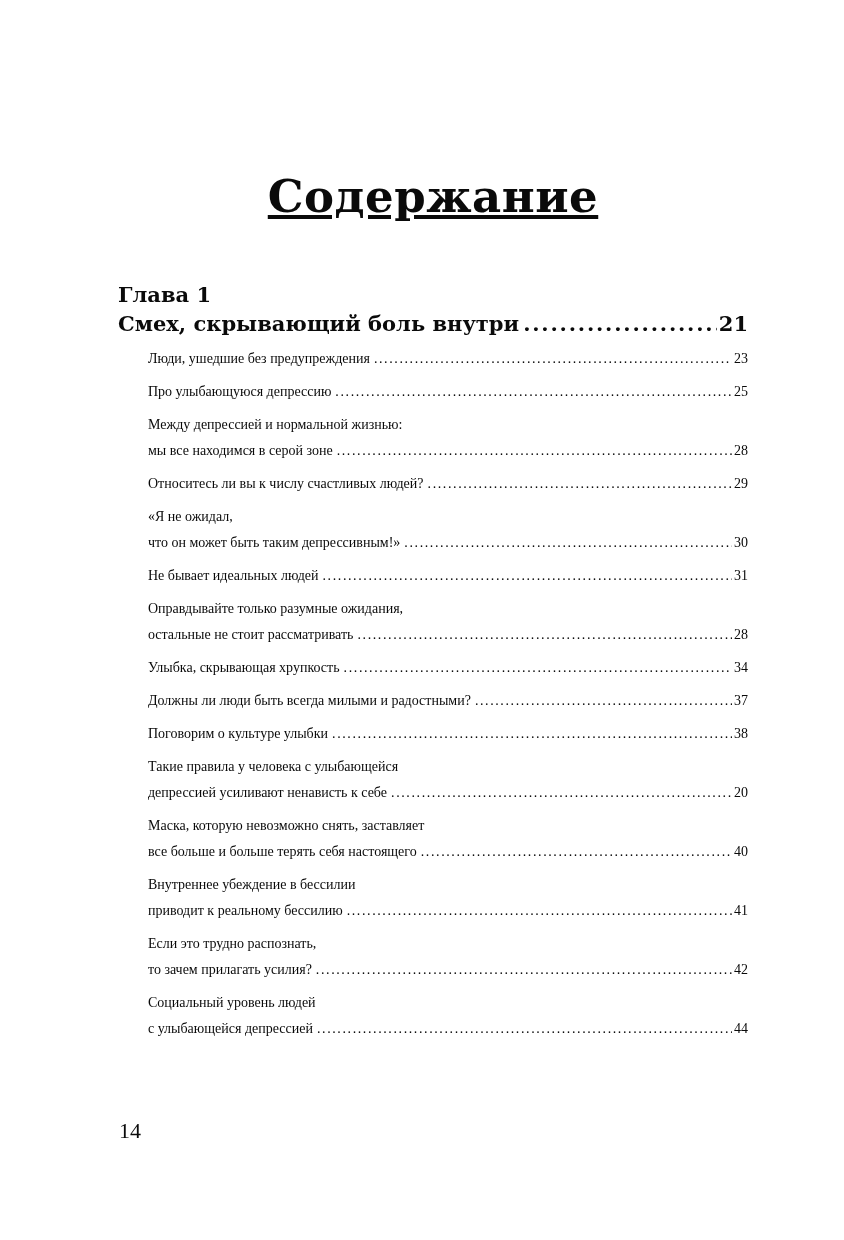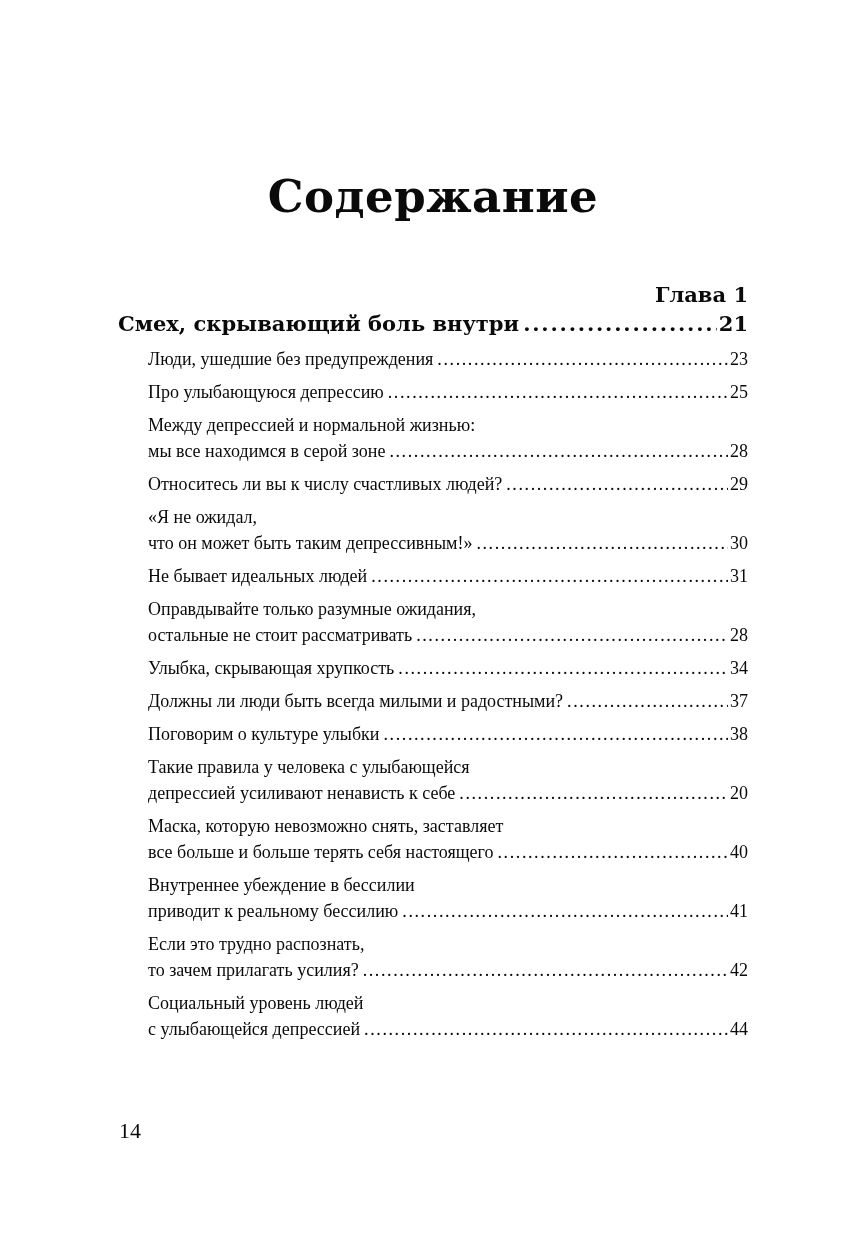--- a/index.html
+++ b/index.html
@@ -24,28 +24,28 @@
     width: 630px;
   }
   .toc-title {
     margin: 0 0 54px 0;
     text-align: center;
     font-family: "DejaVu Serif", serif;
     font-weight: bold;
     font-size: 45px;
     line-height: 58px;
     letter-spacing: 0.5px;
+    text-decoration: underline;
   }
   .chapter {
     font-family: "DejaVu Serif", serif;
     font-weight: bold;
     font-size: 21px;
     line-height: 29px;
     margin-bottom: 8px;
-    text-align: right;
   }
   .row {
     display: flex;
   }
   .row > span {
     white-space: nowrap;
   }
   .txt {
     flex: 0 0 auto;
   }
@@ -59,21 +59,21 @@
     letter-spacing: 1.6px;
   }
   .leader::after {
     content: "..........................................................................................................................................";
   }
   .num {
     flex: 0 0 auto;
   }
   .toc-list {
     padding-left: 30px;
-    font-size: 18px;
+    font-size: 14px;
     line-height: 26px;
   }
   .toc-list .entry {
     margin-bottom: 7px;
   }
   .chapter .leader {
     letter-spacing: 1.8px;
   }
   .footer-page-num {
     position: absolute;

